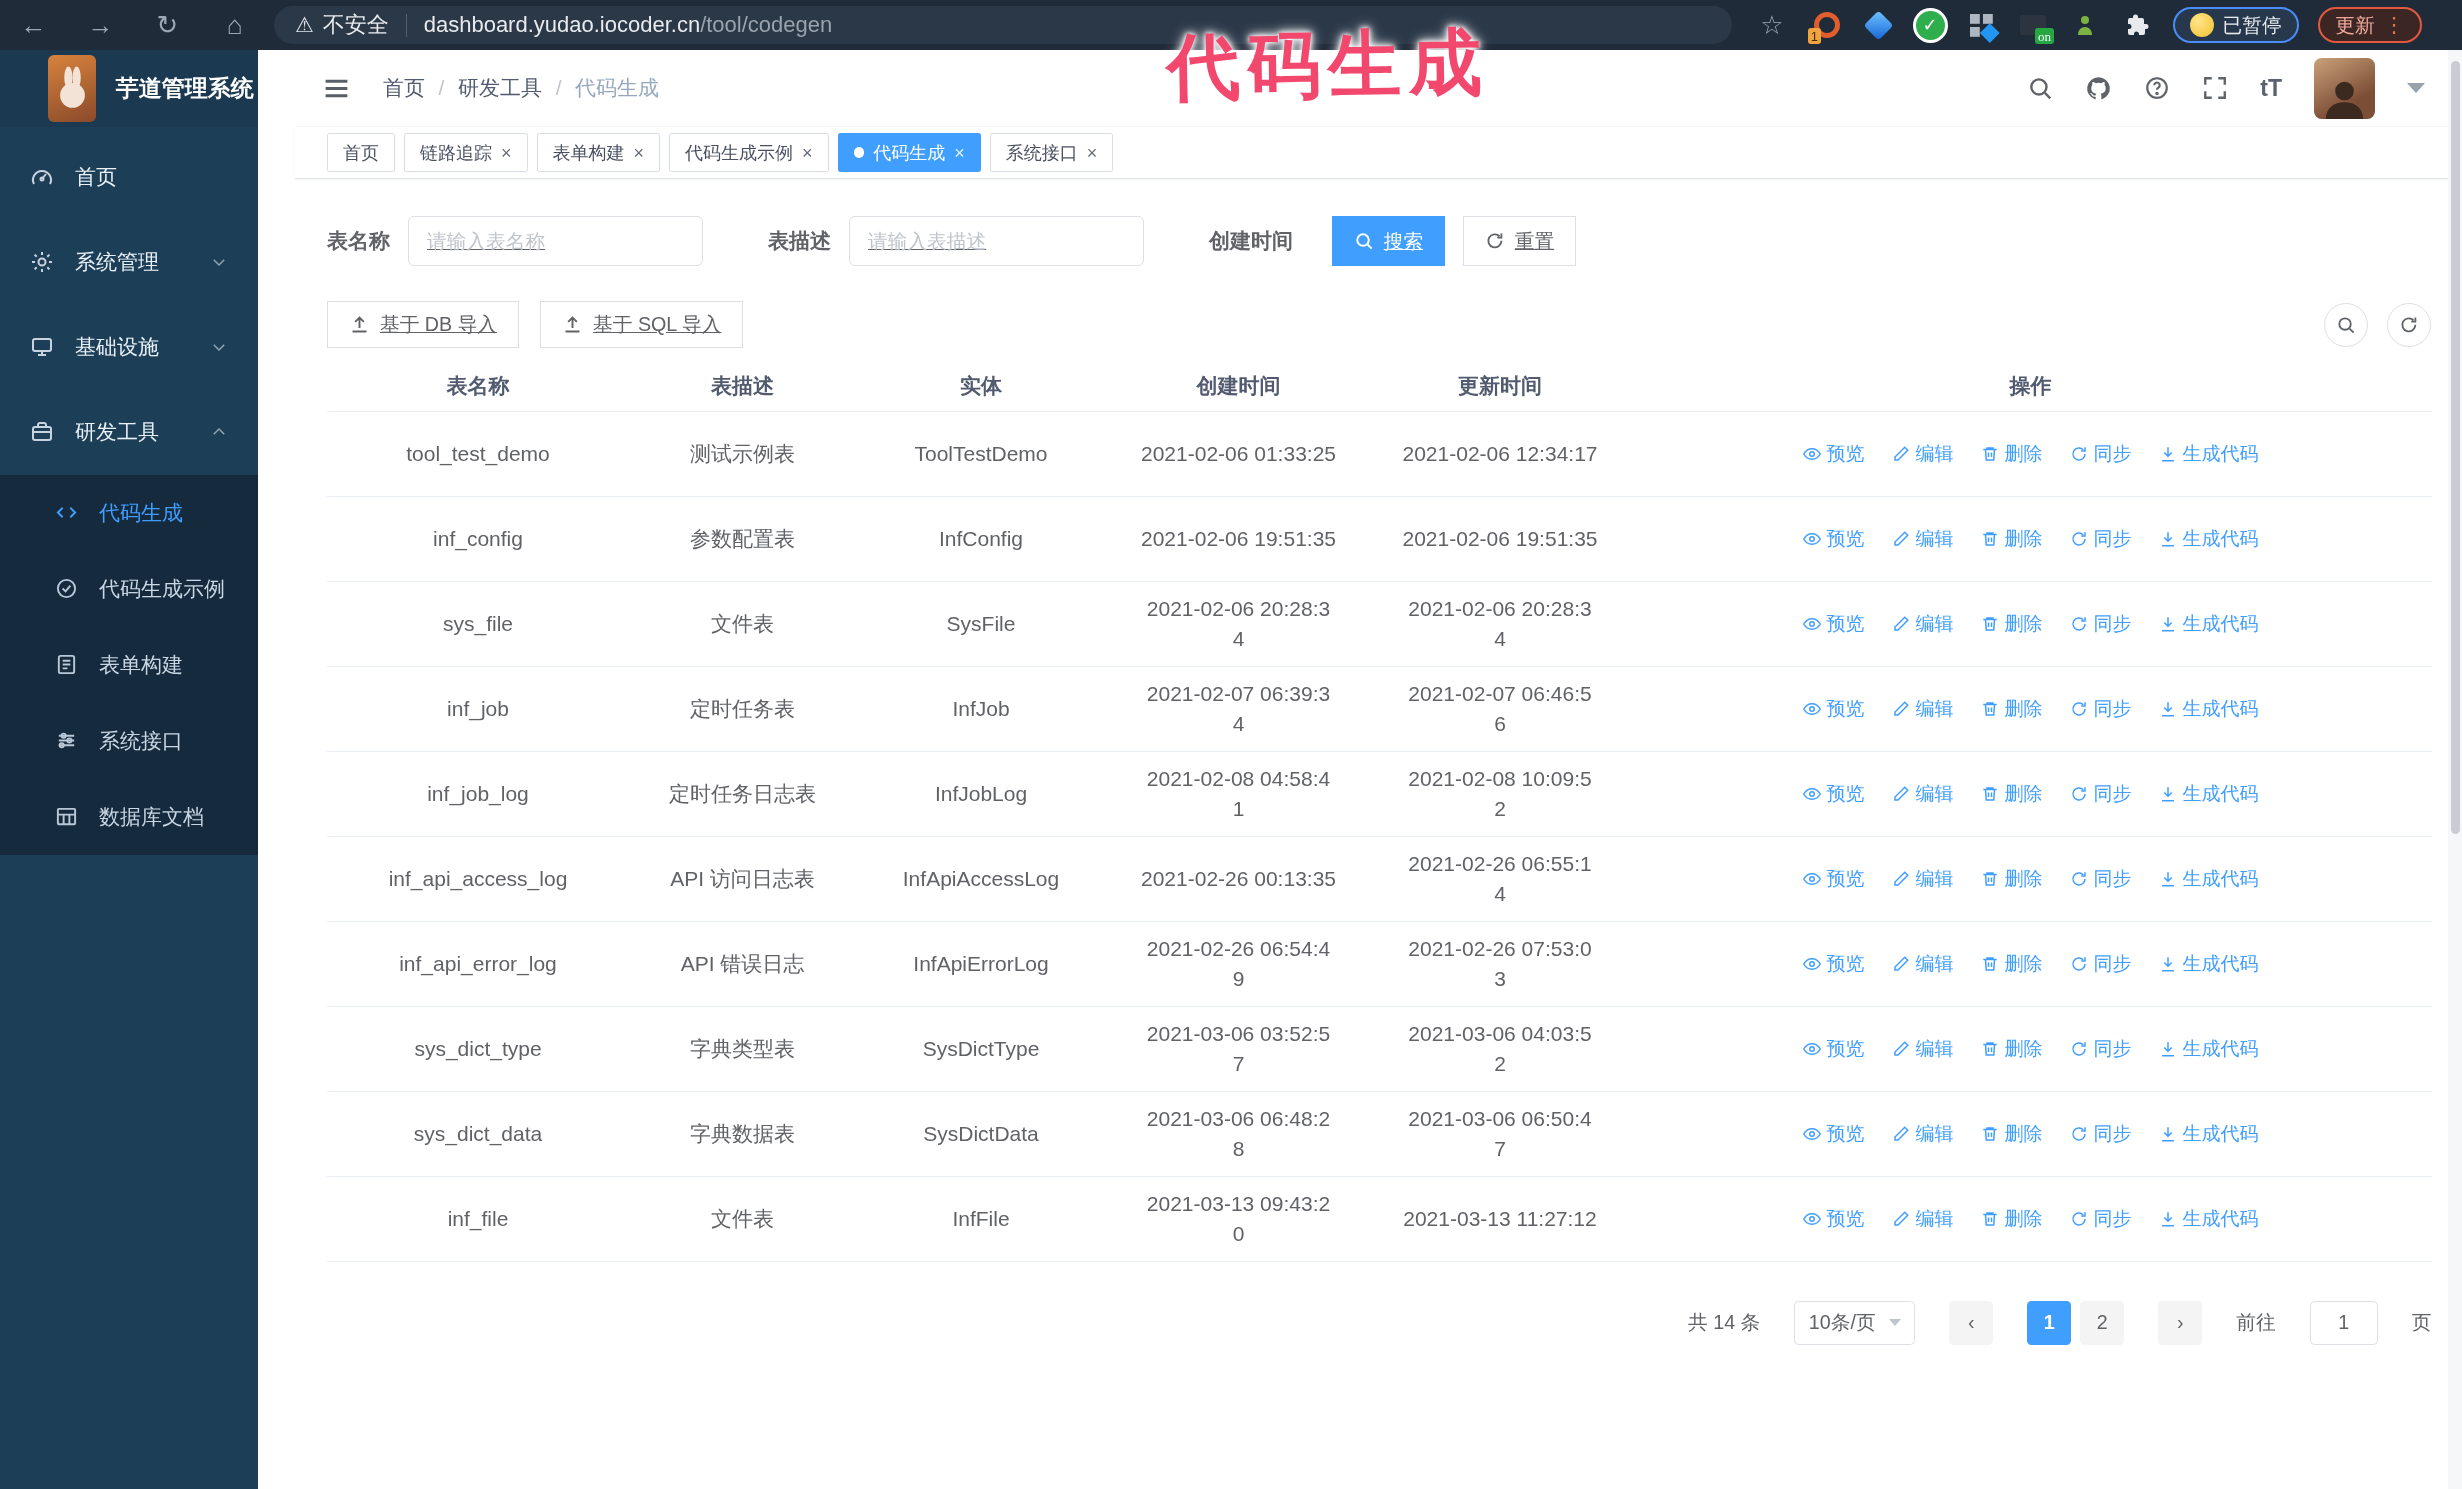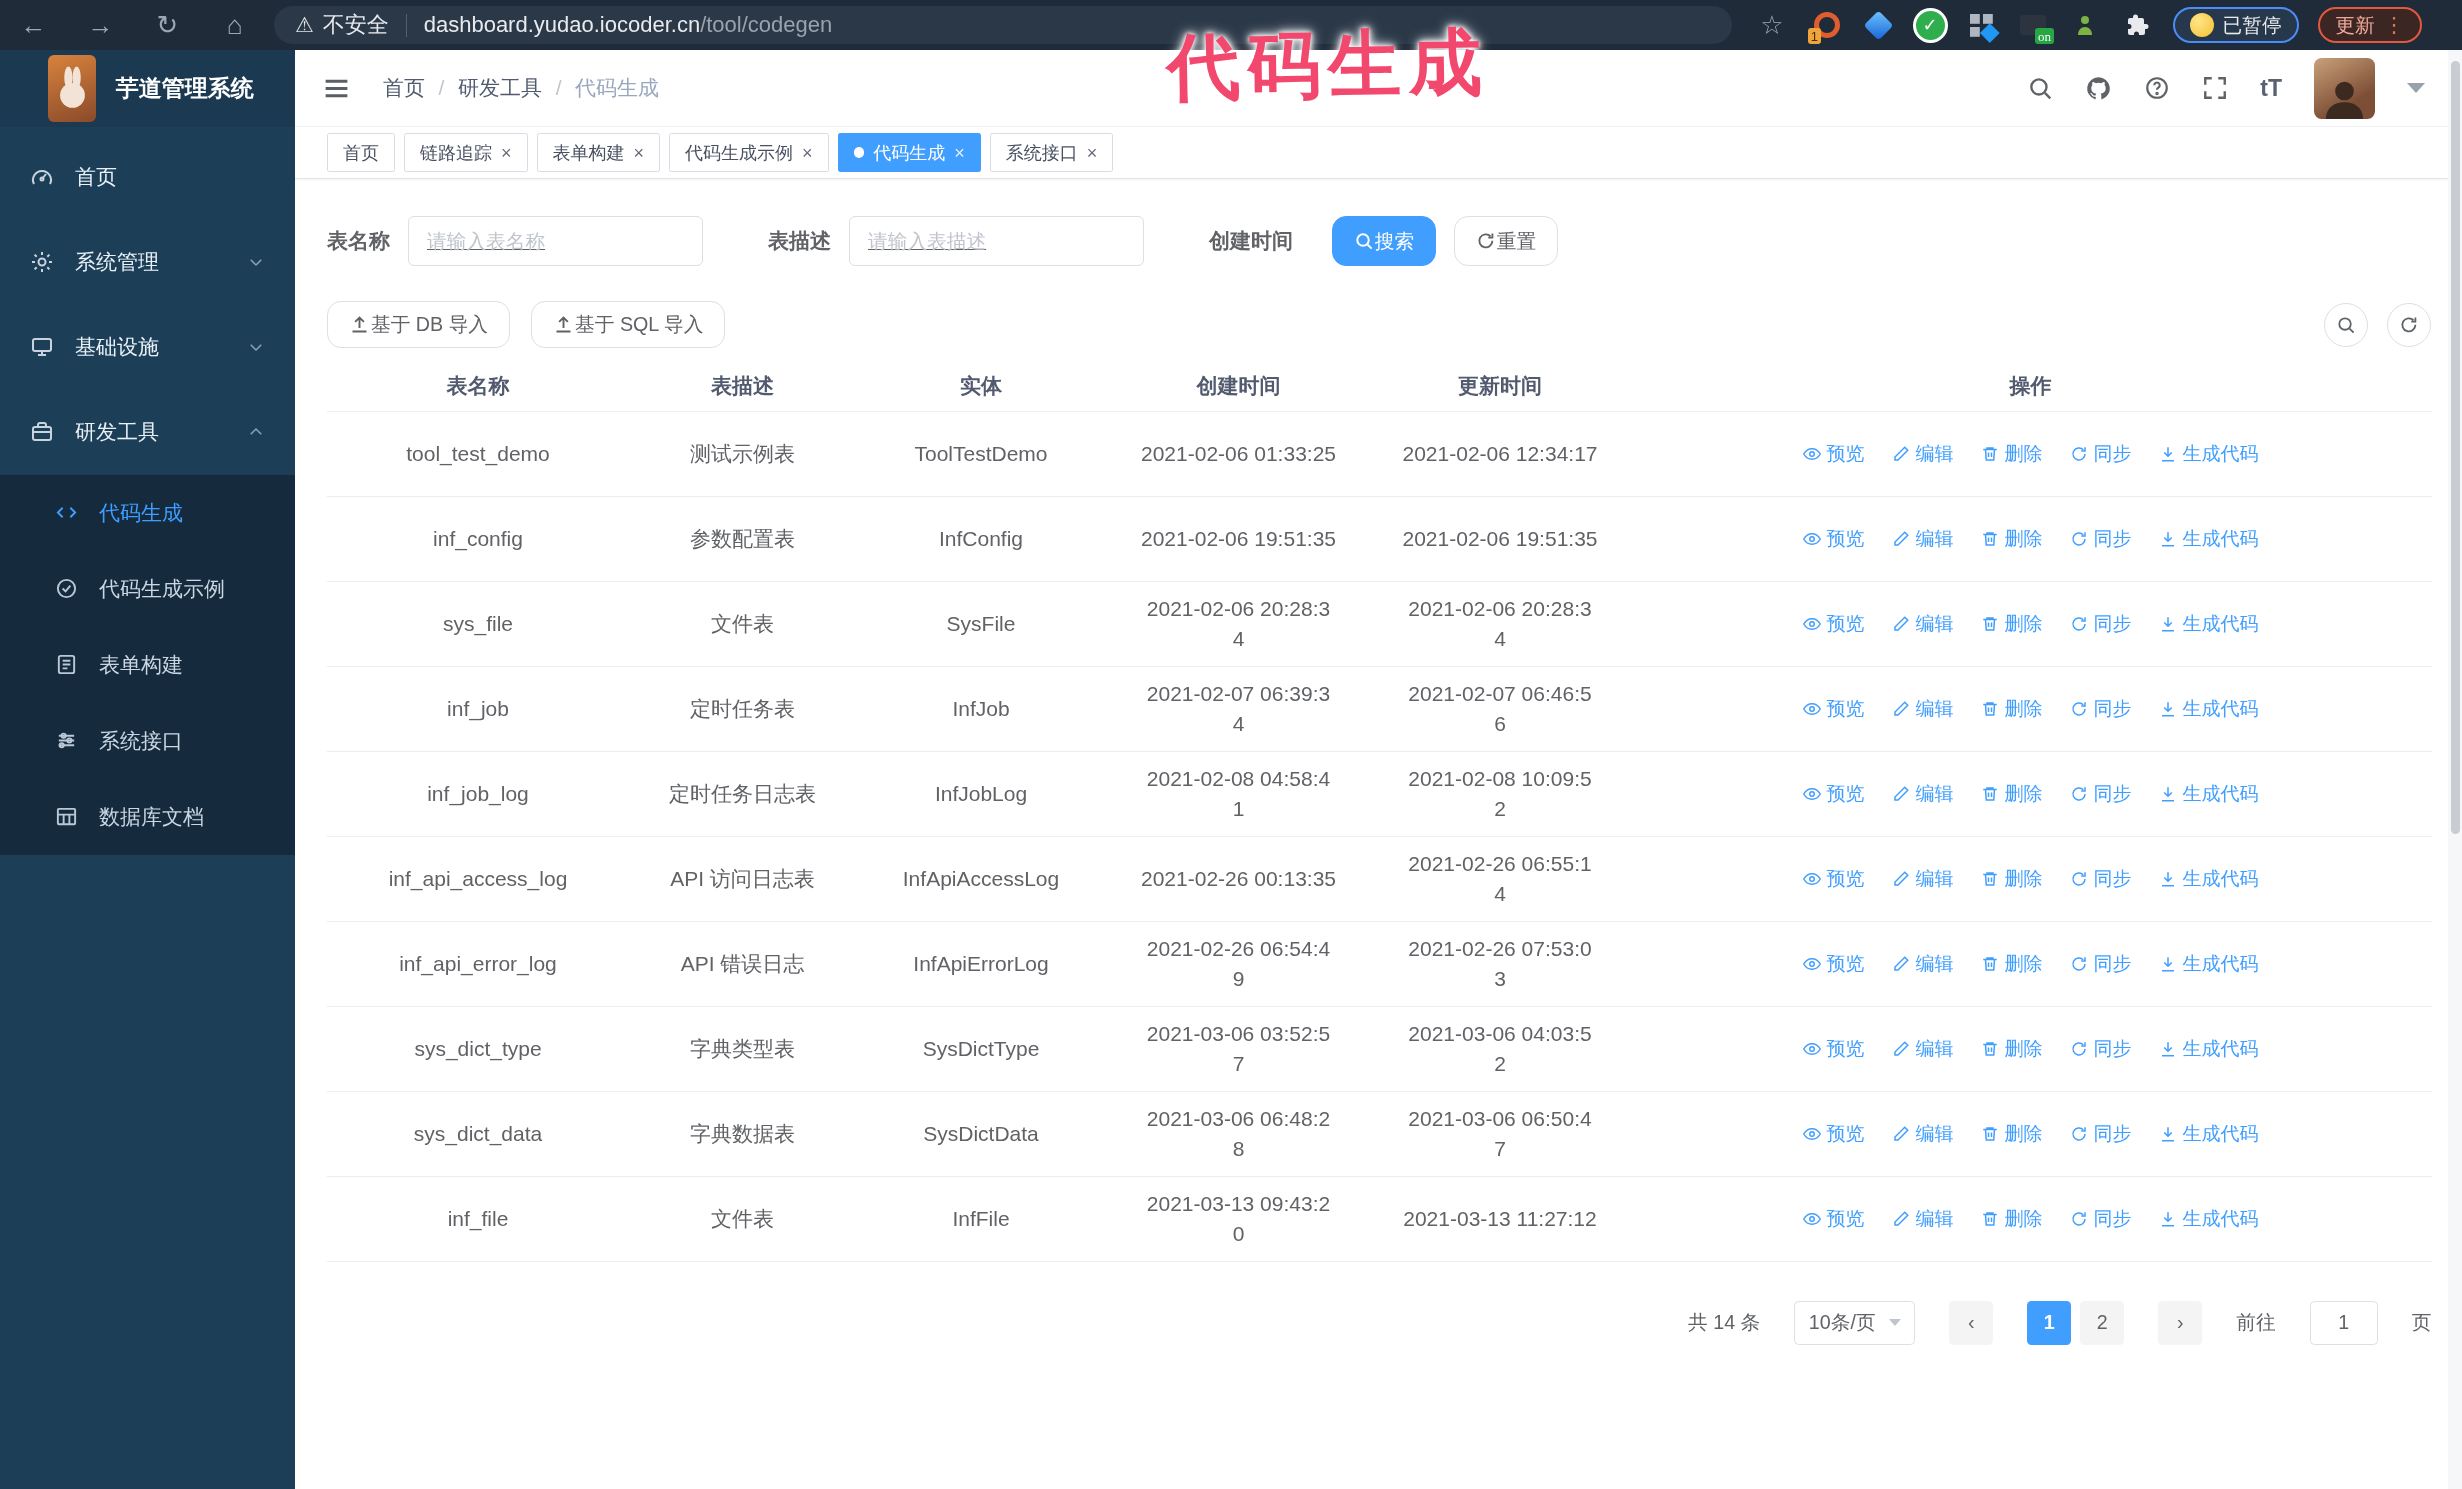--- a/index.html
+++ b/index.html
@@ -18,21 +18,21 @@
   .brow-right { display:flex; align-items:center; gap:19.7px; margin-left:21px; }
   .ext-ico { width:32px; height:32px; border-radius:6px; position:relative; display:flex; align-items:center; justify-content:center; cursor:pointer; }
   .badge { position:absolute; font-size:13px; line-height:1; padding:1.5px 3px; border-radius:3px; bottom:-3px; }
   .pill { height:36px; border-radius:19.7px; display:flex; align-items:center; gap:9px; padding:0 15px; font-size:19.7px; cursor:pointer; }
   .paused-pill { border:2.3px solid #4b8df8; background:#27384c; color:#e8eaed; }
   .emoji-face { width:24px; height:24px; border-radius:50%; background:radial-gradient(circle at 35% 35%, #ffe589, #f5c02e); }
   .update-pill { border:2.3px solid #e2593f; background:#3c2623; color:#f0a899; margin-right:13.6px; }
   .vdots { color:#e2764f; font-size:21px; }
 
   
-  .sidebar { position:absolute; left:0; top:50px; width:295px; height:1440px; background:#1d3e57; }
+  .sidebar { position:absolute; left:0; top:50px; width:258px; height:1440px; background:#1d3e57; }
   .logo-row { height:77px; display:flex; align-items:center; padding-left:48px; gap:19.7px; background:#1b3950; }
   .logo-img { width:48px; height:67px; border-radius:6px; background:linear-gradient(160deg,#d8833d,#8a4a2a);
     display:flex; align-items:center; justify-content:center; overflow:hidden; }
   .logo-title { color:#fff; font-size:23px; font-weight:bold; }
   .menu { padding-top:7.6px; }
   .menu-item { height:85px; display:flex; align-items:center; padding:0 30px; color:#e9f1f8; font-size:21px; cursor:pointer; }
   .menu-item svg { flex:0 0 24px; margin-right:21px; stroke:#c7d3de; }
   .menu-item .lbl { flex:1; }
   .chev { stroke:#8fa3b5 !important; flex:0 0 18px !important; margin-right:0 !important; }
   .chev.up { transform:rotate(180deg); }
@@ -74,21 +74,21 @@
     text-shadow:0 0 4.5px #fff,0 0 9px #fff,0 0 13.6px rgba(255,255,255,.9); }
 
   .search-row { margin-top:35px; display:flex; align-items:center; }
   .f-label { font-size:21px; color:#606266; font-weight:bold; margin-right:18px; }
   .inp { width:295px; height:50px; border:0.8px solid #dcdfe6; border-radius:6px; font-size:19.7px; padding:0 18px; color:#606266; outline:none;text-decoration:underline; }
   .inp::placeholder { color:#c0c4cc; }
   .gap { width:65px; }
   .range { width:356px; height:50px; border:0.8px solid #dcdfe6; border-radius:6px; display:flex; align-items:center; padding:0 15px; gap:13.6px; cursor:pointer; }
   .ph { color:#c0c4cc; font-size:19.7px; }
   .range .sep2 { color:#606266; font-size:19.7px; margin:0 10.6px; }
-  .btn { height:50px; border-radius:14px; font-size:19.7px; display:inline-flex; align-items:center; gap:1px; padding:0 21px; cursor:pointer; border:0.8px solid #dcdfe6; background:#fff; color:#606266; }
+  .btn { height:50px; border-radius:0; font-size:19.7px; display:inline-flex; align-items:center; gap:10px; padding:0 21px; cursor:pointer; border:0.8px solid #dcdfe6; background:#fff; color:#606266;text-decoration:underline; }
   .btn.primary { background:#409eff; border-color:#409eff; color:#fff; }
 
   .tools-row { margin-top:35px; display:flex; align-items:center; }
   .tools-row .btn { height:47px; }
   .right-tools { margin-left:auto; display:flex; gap:19.7px; }
   .circle-btn { width:44px; height:44px; border-radius:50%; border:0.8px solid #dcdfe6; background:#fff; display:flex; align-items:center; justify-content:center; cursor:pointer; color:#5f6368; }
 
   
   .table { margin-top:13.6px; width:2105px; }
   .t-head { display:flex; height:50px; align-items:center; border-bottom:1.5px solid #ebeef5; }

